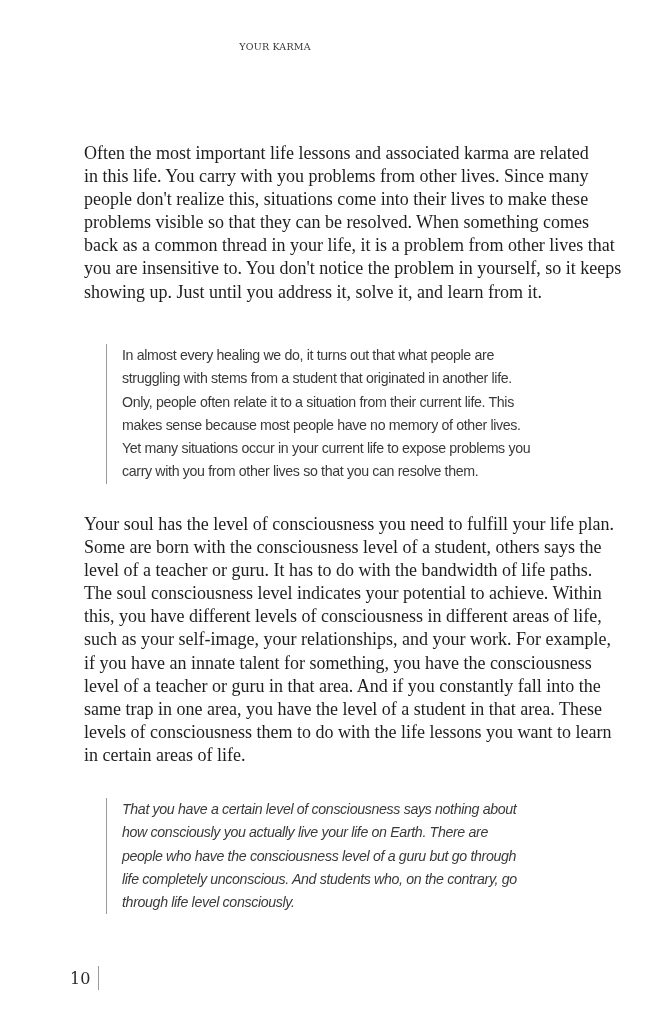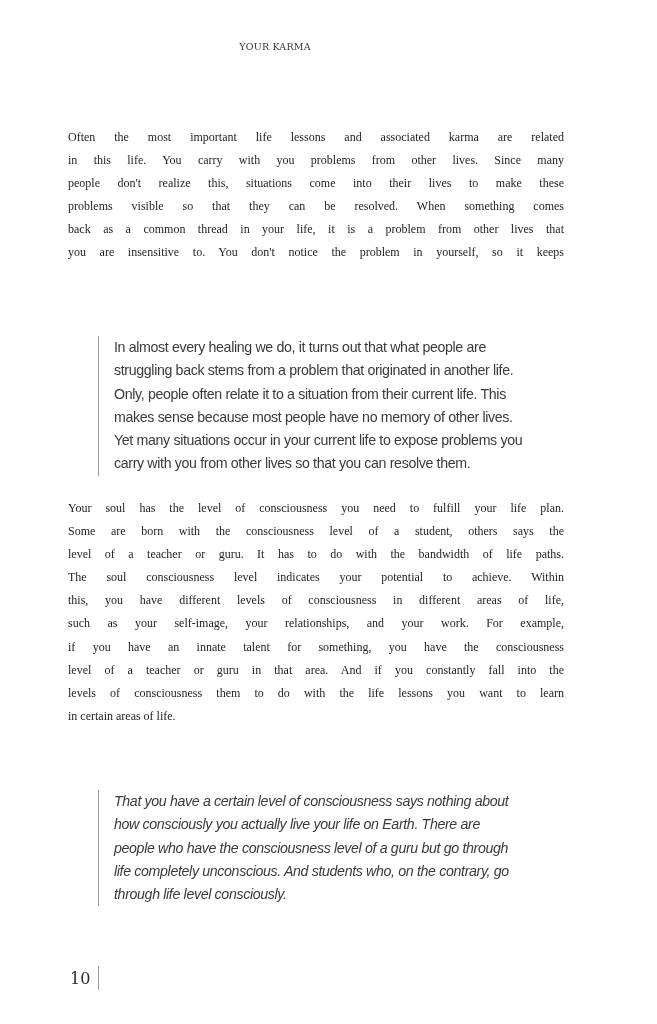--- a/index.html
+++ b/index.html
@@ -3,28 +3,28 @@
 <meta charset="utf-8">
 <style>
   html, body { margin: 0; padding: 0; background: #ffffff; }
   body { width: 657px; height: 1024px; position: relative; overflow: hidden; }
   .header {
     position: absolute; top: 41px; left: 0; width: 550px; text-align: center;
     font-family: "DejaVu Serif", serif; font-size: 9.5px; color: #3a3a3a; letter-spacing: 0.2px;
   }
   .para {
     position: absolute; left: 68px; width: 496px;
-    font-family: "Liberation Serif", serif; font-size: 12px; line-height: 23.1px;
-    color: #1e1e1e; margin: 0;
+    font-family: "Liberation Serif", serif; font-size: 18px; line-height: 23.1px;
+    color: #1e1e1e; margin: 16px;
   }
   .para .ln { display: block; white-space: nowrap; text-align: justify; text-align-last: justify; }
   .para .ln.last { text-align-last: left; }
   .quote {
     position: absolute; left: 98px; border-left: 1.3px solid #9a9a9a;
-    padding-left: 15px; margin: 0;
+    padding-left: 15px; margin: 8px;
     font-family: "Liberation Sans", sans-serif; font-size: 14.2px; line-height: 23.3px;
     color: #3a3a3a; letter-spacing: -0.35px;
   }
   .quote .ln { display: block; white-space: nowrap; }
   .footer {
     position: absolute; top: 969px; left: 70px;
     font-family: "DejaVu Serif", serif; font-size: 16px; color: #2a2a2a;
   }
   .footer-rule {
     position: absolute; top: 966px; left: 98px; width: 1px; height: 24px; background: #9a9a9a;
@@ -35,40 +35,42 @@
 
 <div class="header">YOUR KARMA</div>
 
 <div class="para" style="top:126px;">
   <span class="ln">Often the most important life lessons and associated karma are related</span>
   <span class="ln">in this life. You carry with you problems from other lives. Since many</span>
   <span class="ln">people don't realize this, situations come into their lives to make these</span>
   <span class="ln">problems visible so that they can be resolved. When something comes</span>
   <span class="ln">back as a common thread in your life, it is a problem from other lives that</span>
   <span class="ln">you are insensitive to. You don't notice the problem in yourself, so it keeps</span>
+  <span class="ln last">showing up. Just until you address it, solve it, and learn from it.</span>
 </div>
 
 <div class="quote" style="top:336px;">
   <span class="ln">In almost every healing we do, it turns out that what people are</span>
-  <span class="ln">struggling back stems from a problem that originated in another life.</span>
+  <span class="ln">struggling with stems from a student that originated in another life.</span>
   <span class="ln">Only, people often relate it to a situation from their current life. This</span>
   <span class="ln">makes sense because most people have no memory of other lives.</span>
   <span class="ln">Yet many situations occur in your current life to expose problems you</span>
   <span class="ln">carry with you from other lives so that you can resolve them.</span>
 </div>
 
 <div class="para" style="top:497px;">
   <span class="ln">Your soul has the level of consciousness you need to fulfill your life plan.</span>
   <span class="ln">Some are born with the consciousness level of a student, others says the</span>
   <span class="ln">level of a teacher or guru. It has to do with the bandwidth of life paths.</span>
   <span class="ln">The soul consciousness level indicates your potential to achieve. Within</span>
   <span class="ln">this, you have different levels of consciousness in different areas of life,</span>
   <span class="ln">such as your self-image, your relationships, and your work. For example,</span>
   <span class="ln">if you have an innate talent for something, you have the consciousness</span>
   <span class="ln">level of a teacher or guru in that area. And if you constantly fall into the</span>
+  <span class="ln">same trap in one area, you have the level of a student in that area. These</span>
   <span class="ln">levels of consciousness them to do with the life lessons you want to learn</span>
   <span class="ln last">in certain areas of life.</span>
 </div>
 
 <div class="quote" style="top:790px;font-style:italic;">
   <span class="ln">That you have a certain level of consciousness says nothing about</span>
   <span class="ln">how consciously you actually live your life on Earth. There are</span>
   <span class="ln">people who have the consciousness level of a guru but go through</span>
   <span class="ln">life completely unconscious. And students who, on the contrary, go</span>
   <span class="ln">through life level consciously.</span>

